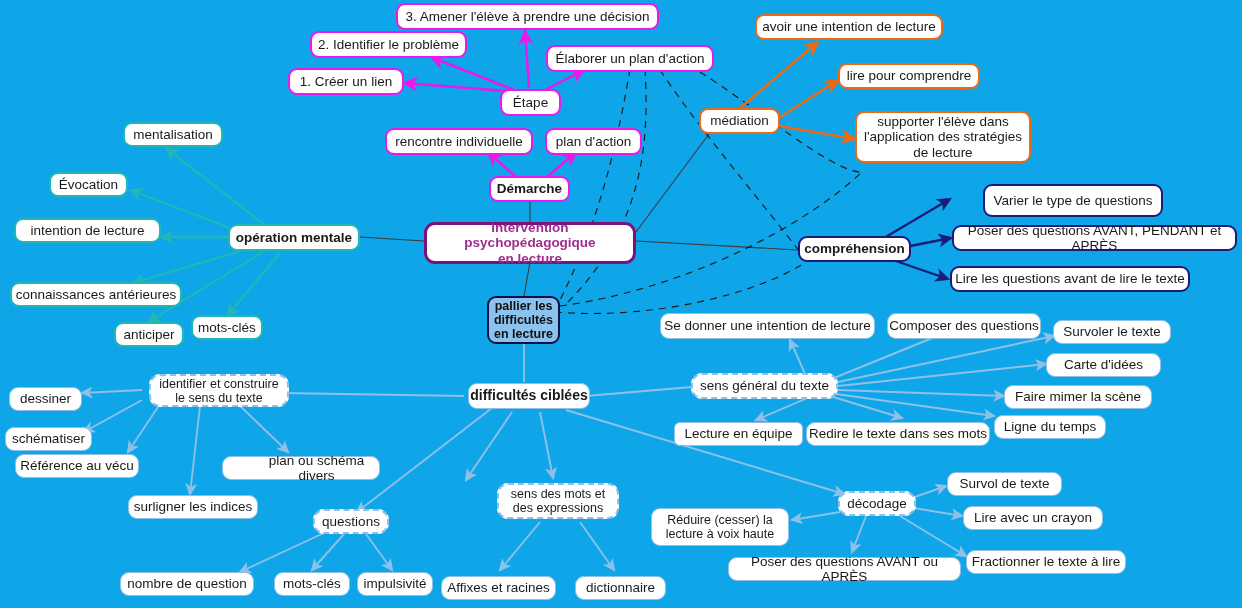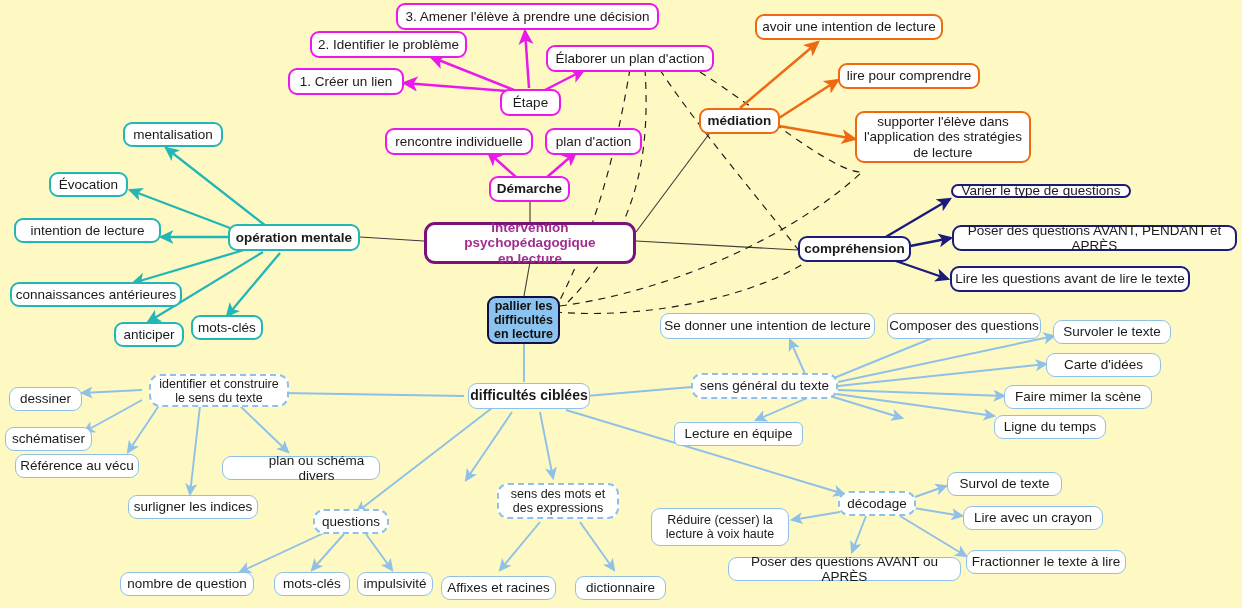--- a/index.html
+++ b/index.html
@@ -1,27 +1,27 @@
 <!DOCTYPE html>
 <html><head>
 <meta charset="utf-8">
 <style>
   html,body{margin:0;padding:0;background:#ffffff;}
   body{font-family:"Liberation Sans", sans-serif;}
-  #canvas{position:relative;width:1242px;height:608px;overflow:hidden;background:#fef9c3;}
+  #canvas{position:relative;width:1242px;height:608px;overflow:hidden;background:#0ea5e9;}
   #edges{position:absolute;left:0;top:0;width:1242px;height:608px;pointer-events:none;}
   .node{position:absolute;box-sizing:border-box;display:flex;align-items:center;
         justify-content:center;text-align:center;border-radius:9px;background:#fff;
         line-height:1.12;white-space:pre-line;}
   
   .mg{border:2.4px solid #EA19EA;color:#1a1a1a;font-size:13.5px;}
   .mg.b{font-weight:bold;}
   
   .or{border:2.4px solid #EE6A12;color:#1a1a1a;font-size:13.5px;}
-  .or.b{font-weight:bold;}
+  .or.b{font-weight:normal;}
   
   .tl{border:2.2px solid #23B6B6;color:#1a1a1a;font-size:13.5px;}
   .tl.b{font-weight:bold;}
   
   .nv{border:2.2px solid #1B1B7A;color:#1a1a1a;font-size:13.5px;}
   .nv.b{font-weight:bold;}
   
   .lb{border:1.9px solid #8FC0E8;color:#1a1a1a;font-size:13.5px;}
   .lb.b{font-weight:bold;font-size:14px;}
   .lb.dash{border-style:dashed;border-width:2.6px;border-radius:11px;}
@@ -163,21 +163,21 @@
   <div class="node or b" style="left:699px;top:108px;width:81px;height:26px;">médiation</div>
 
   <div class="node tl" style="left:123px;top:122px;width:100px;height:25px;">mentalisation</div>
   <div class="node tl" style="left:49px;top:172px;width:79px;height:25px;">Évocation</div>
   <div class="node tl" style="left:10px;top:282px;width:172px;height:25px;">connaissances antérieures</div>
   <div class="node tl" style="left:14px;top:218px;width:147px;height:25px;">intention de lecture</div>
   <div class="node tl" style="left:114px;top:322px;width:70px;height:25px;">anticiper</div>
   <div class="node tl" style="left:191px;top:315px;width:72px;height:25px;">mots-clés</div>
   <div class="node tl b" style="left:228px;top:224px;width:132px;height:27px;">opération mentale</div>
 
-  <div class="node nv" style="left:951px;top:184px;width:180px;height:14px;">Varier le type de questions</div>
+  <div class="node nv" style="left:983px;top:184px;width:180px;height:33px;">Varier le type de questions</div>
   <div class="node nv" style="left:952px;top:225px;width:285px;height:26px;">Poser des questions AVANT, PENDANT et APRÈS</div>
   <div class="node nv" style="left:950px;top:266px;width:240px;height:26px;">Lire les questions avant de lire le texte</div>
   <div class="node nv b" style="left:798px;top:236px;width:113px;height:26px;">compréhension</div>
 
   <div class="node center" style="left:424px;top:222px;width:212px;height:42px;">Intervention psychopédagogique
 en lecture</div>
 
   <div class="node pallier" style="left:487px;top:296px;width:73px;height:48px;">pallier les
 difficultés
 en lecture</div>
@@ -203,20 +203,21 @@
   <div class="node lb" style="left:575px;top:576px;width:91px;height:24px;">dictionnaire</div>
 
   <div class="node lb dash" style="left:691px;top:373px;width:147px;height:26px;">sens général du texte</div>
   <div class="node lb" style="left:660px;top:313px;width:215px;height:26px;">Se donner une intention de lecture</div>
   <div class="node lb" style="left:887px;top:313px;width:154px;height:26px;">Composer des questions</div>
   <div class="node lb" style="left:1053px;top:320px;width:118px;height:24px;">Survoler le texte</div>
   <div class="node lb" style="left:1046px;top:353px;width:115px;height:24px;">Carte d'idées</div>
   <div class="node lb" style="left:1004px;top:385px;width:148px;height:24px;">Faire mimer la scène</div>
   <div class="node lb" style="left:994px;top:415px;width:112px;height:24px;">Ligne du temps</div>
   <div class="node lb" style="left:674px;top:422px;width:129px;height:24px;border-radius:6px;">Lecture en équipe</div>
+  <div class="node lb" style="left:806px;top:422px;width:184px;height:24px;">Redire le texte dans ses mots</div>
 
   <div class="node lb dash" style="left:838px;top:491px;width:78px;height:25px;">décodage</div>
   <div class="node lb" style="left:947px;top:472px;width:115px;height:24px;">Survol de texte</div>
   <div class="node lb" style="left:963px;top:506px;width:140px;height:24px;">Lire avec un crayon</div>
   <div class="node lb" style="left:651px;top:508px;width:138px;height:38px;font-size:12.5px;">Réduire (cesser) la
 lecture à voix haute</div>
   <div class="node lb" style="left:728px;top:557px;width:233px;height:24px;">Poser des questions AVANT ou APRÈS</div>
   <div class="node lb" style="left:966px;top:550px;width:160px;height:24px;">Fractionner le texte à lire</div>
 
 </div>

